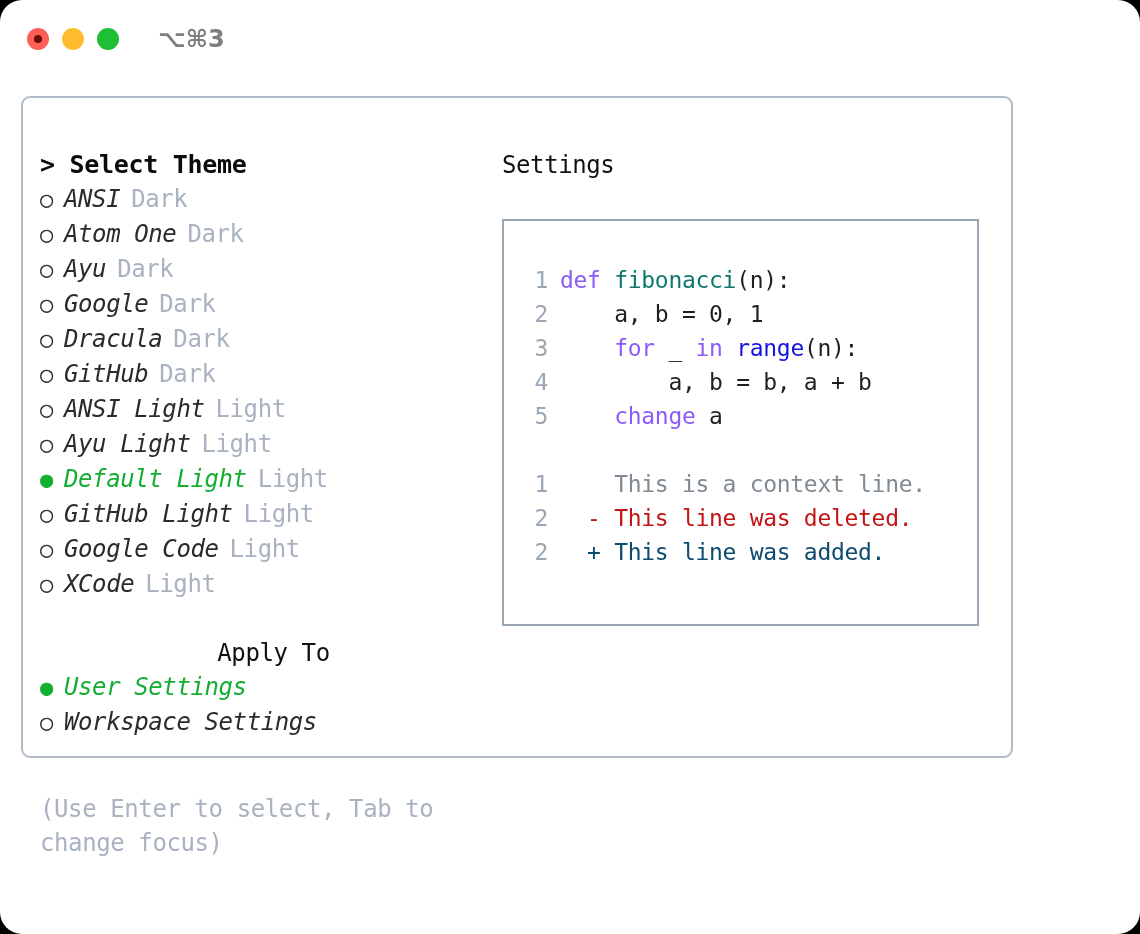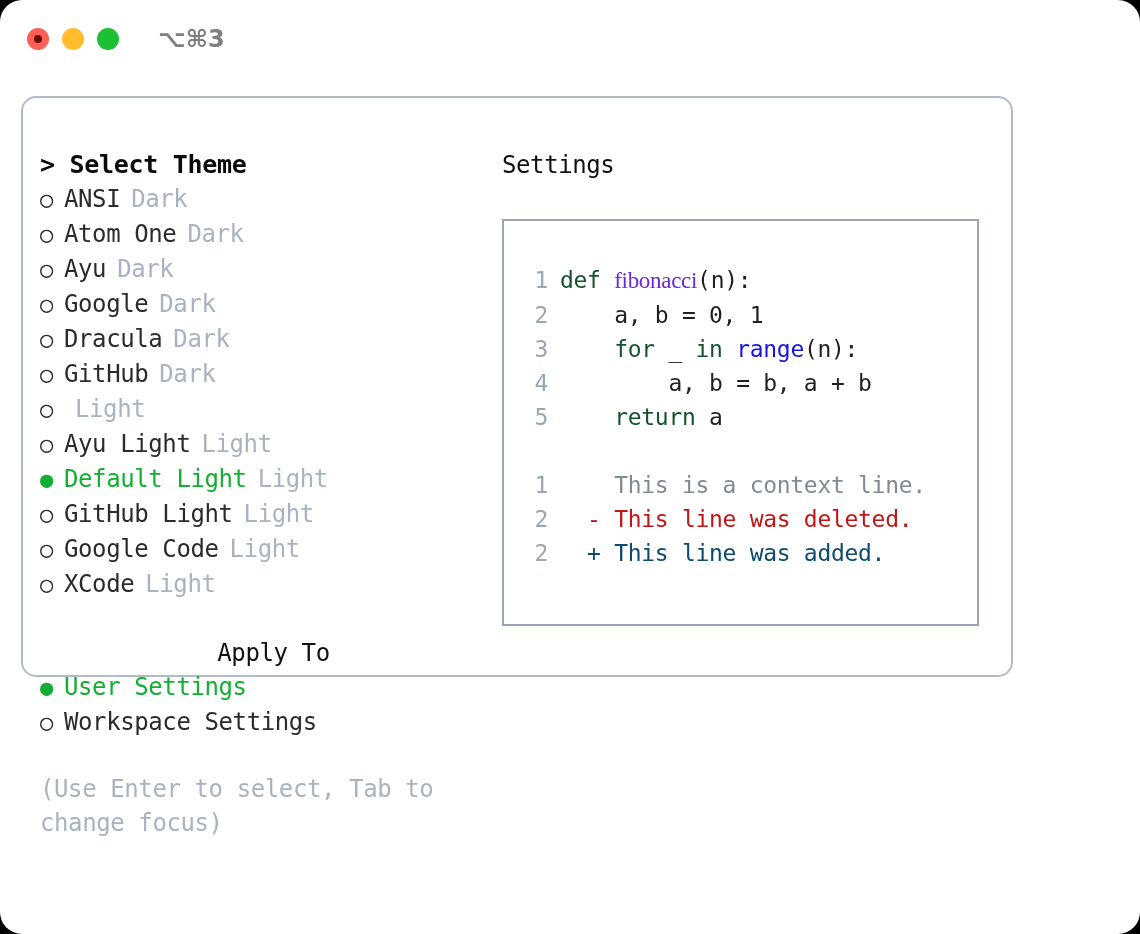--- a/index.html
+++ b/index.html
@@ -69,23 +69,23 @@
     letter-spacing: 0px;
     font-family: "DejaVu Sans", "Liberation Sans", sans-serif;
   }
 
   
   .main-panel {
     position: absolute;
     left: 21px;
     top: 96px;
     width: 992px;
-    height: 581px;
+    height: 662px;
     border: 2px solid #b2bcc9;
-    border-radius: 15px;
+    border-radius: 9px;
     box-sizing: border-box;
     background: #ffffff;
   }
 
   .panel-columns {
     position: absolute;
     left: 0; top: 0;
     width: 100%; height: 100%;
   }
 
@@ -115,38 +115,38 @@
     letter-spacing: -0.4px;
   }
   .bullet {
     display: inline-block;
     width: 24px;
     flex: 0 0 24px;
     color: #2e2e2e;
     font-size: 22px;
   }
   .bullet.selected { color: #13ae32; }
-  .theme-name  { color: #2b2b2b; }
+  .theme-name  { color: #2b2b2b; font-style: italic; }
   .theme-row.selected .theme-name { color: #13ae32; }
   .theme-mode  { color: #a9b2c0; margin-left: 11px; }
 
   .section-gap { height: 34px; }
 
   .apply-header {
     font-size: 24px;
     color: #111111;
     line-height: 34px;
     white-space: pre;
     padding-left: 27px;
     letter-spacing: -0.4px;
     text-align: center;
   }
 
   .hint-block {
-    margin-top: 32px;
+    margin-top: 52px;
     font-size: 24px;
     line-height: 34px;
     color: #a9b2c0;
     width: 420px;
     letter-spacing: -0.4px;
   }
 
   
   .right-col {
     position: absolute;
@@ -183,22 +183,22 @@
     letter-spacing: -0.3px;
   }
   .lineno {
     flex: 0 0 30px;
     width: 30px;
     text-align: right;
     color: #9aa6b4;
     margin-right: 12px;
   }
   .code-text { color: #1f1f1f; }
-  .tok-kw   { color: #14532d; }
-  .tok-fn   { color: #6d28d9; font-family: Liberation Serif, serif; }
+  .tok-kw   { color: #8b5cf6; }
+  .tok-fn   { color: #0f766e; }
   .tok-bi   { color: #1414e0; }
   .tok-plain{ color: #1f1f1f; }
 
   .diff-block { margin-top: 34px; }
   .diff-line { display: flex; font-size: 23px; line-height: 34px; white-space: pre; letter-spacing: -0.3px; }
   .diff-ctx  { color: #808a94; }
   .diff-del  { color: #c21515; text-align: right; }
   .diff-add  { color: #0c4a6e; }
 </style>
 </head>
@@ -220,21 +220,21 @@
 
       <div class="left-col">
         <div class="list-header">&gt; Select Theme</div>
         <div id="theme-items">
             <div class="theme-row"><span class="bullet">○</span><span class="theme-name">ANSI</span><span class="theme-mode">Dark</span></div>
             <div class="theme-row"><span class="bullet">○</span><span class="theme-name">Atom One</span><span class="theme-mode">Dark</span></div>
             <div class="theme-row"><span class="bullet">○</span><span class="theme-name">Ayu</span><span class="theme-mode">Dark</span></div>
             <div class="theme-row"><span class="bullet">○</span><span class="theme-name">Google</span><span class="theme-mode">Dark</span></div>
             <div class="theme-row"><span class="bullet">○</span><span class="theme-name">Dracula</span><span class="theme-mode">Dark</span></div>
             <div class="theme-row"><span class="bullet">○</span><span class="theme-name">GitHub</span><span class="theme-mode">Dark</span></div>
-            <div class="theme-row"><span class="bullet">○</span><span class="theme-mode">Light</span></div>
+            <div class="theme-row"><span class="bullet">○</span><span class="theme-name">ANSI Light</span><span class="theme-mode">Light</span></div>
             <div class="theme-row"><span class="bullet">○</span><span class="theme-name">Ayu Light</span><span class="theme-mode">Light</span></div>
             <div class="theme-row selected"><span class="bullet selected">●</span><span class="theme-name">Default Light</span><span class="theme-mode">Light</span></div>
             <div class="theme-row"><span class="bullet">○</span><span class="theme-name">GitHub Light</span><span class="theme-mode">Light</span></div>
             <div class="theme-row"><span class="bullet">○</span><span class="theme-name">Google Code</span><span class="theme-mode">Light</span></div>
             <div class="theme-row"><span class="bullet">○</span><span class="theme-name">XCode</span><span class="theme-mode">Light</span></div>
           </div>
 
         <div class="section-gap"></div>
 
         <div class="apply-header">Apply To</div>
@@ -248,21 +248,21 @@
 
       <div class="right-col">
         <div class="preview-title">Settings</div>
         <div class="preview-box">
           <div class="code-area">
             <div id="code-lines">
                 <div class="code-line"><span class="lineno">1</span><span class="code-text"><span class="tok-kw">def </span><span class="tok-fn">fibonacci</span><span class="tok-plain">(n):</span></span></div>
                 <div class="code-line"><span class="lineno">2</span><span class="code-text"><span>    </span><span class="tok-plain">a, b = 0, 1</span></span></div>
                 <div class="code-line"><span class="lineno">3</span><span class="code-text"><span>    </span><span class="tok-kw">for</span><span class="tok-plain"> _ </span><span class="tok-kw">in</span><span class="tok-plain"> </span><span class="tok-bi">range</span><span class="tok-plain">(n):</span></span></div>
                 <div class="code-line"><span class="lineno">4</span><span class="code-text"><span>        </span><span class="tok-plain">a, b = b, a + b</span></span></div>
-                <div class="code-line"><span class="lineno">5</span><span class="code-text"><span>    </span><span class="tok-kw">return</span><span class="tok-plain"> a</span></span></div>
+                <div class="code-line"><span class="lineno">5</span><span class="code-text"><span>    </span><span class="tok-kw">change</span><span class="tok-plain"> a</span></span></div>
               </div>
             <div id="diff-lines" class="diff-block">
                 <div class="diff-line"><span class="lineno">1</span><span class="diff-ctx">    This is a context line.</span></div>
                 <div class="diff-line"><span class="lineno">2</span><span class="diff-del">  - This line was deleted.</span></div>
                 <div class="diff-line"><span class="lineno">2</span><span class="diff-add">  + This line was added.</span></div>
               </div>
           </div>
         </div>
       </div>
 

